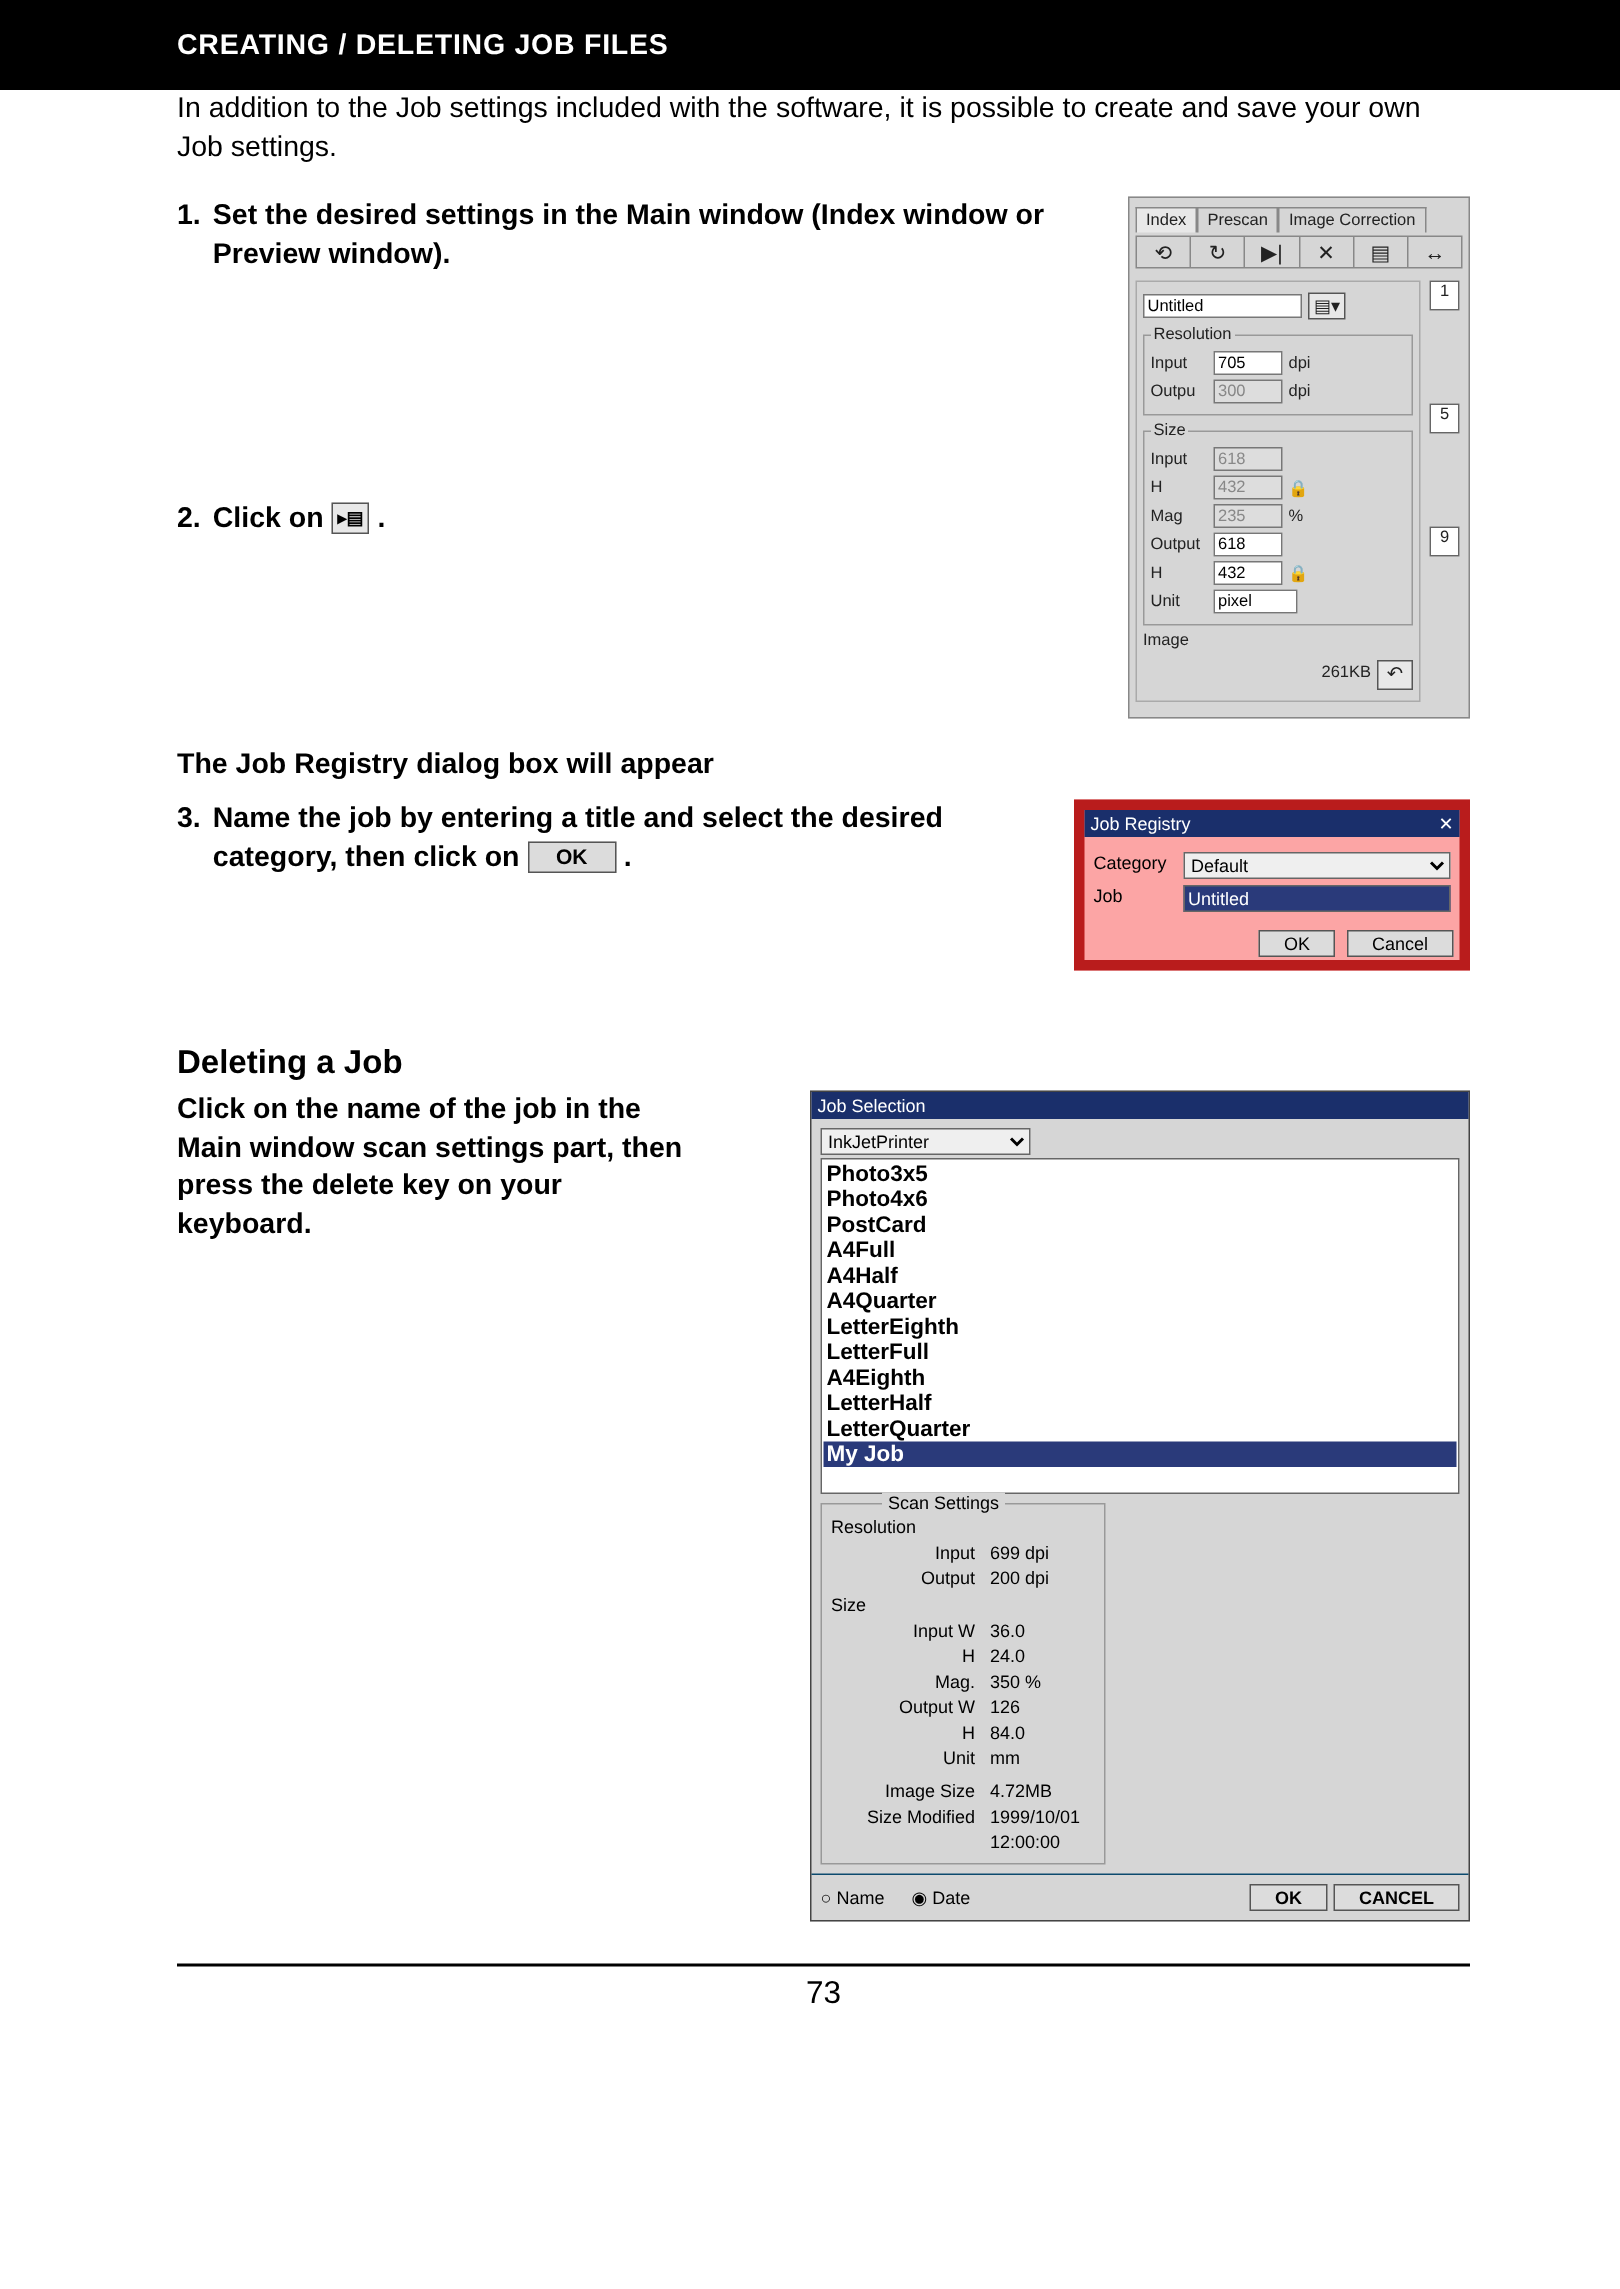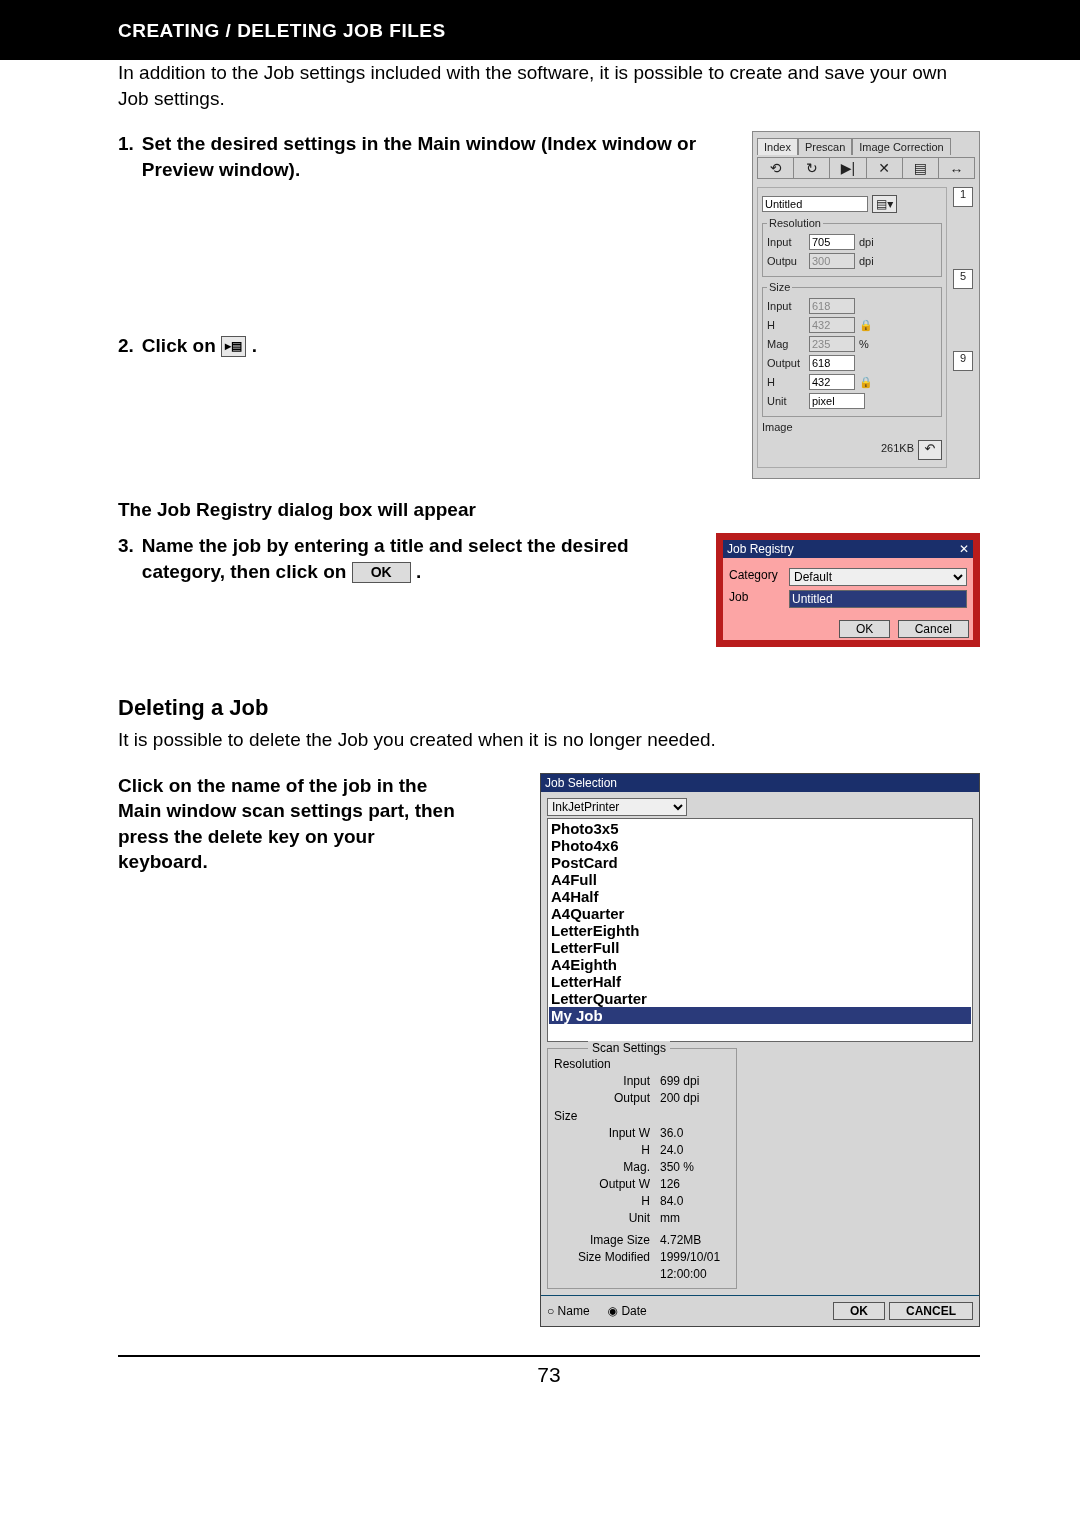--- a/index.html
+++ b/index.html
@@ -419,21 +419,20 @@
         </div>
       </div>
       <div class="reg-buttons">
         <span class="winbtn">OK</span>
         <span class="winbtn">Cancel</span>
       </div>
     </div>
   </div>
 
   <h2 class="section" style="margin-top:48px;">Deleting a Job</h2>
-  <p class="intro">It is possible to delete the Job you created when it is no longer needed.</p>
 
   <div class="grid-2">
     <div class="bold-text" style="max-width:340px;">Click on the name of the job in the Main window scan settings part, then press the delete key on your keyboard.</div>
 
     <div class="jobsel">
       <div class="titlebar">
         <span>Job Selection</span>
       </div>
       <div class="jobsel-body">
         <div class="jobsel-left">

